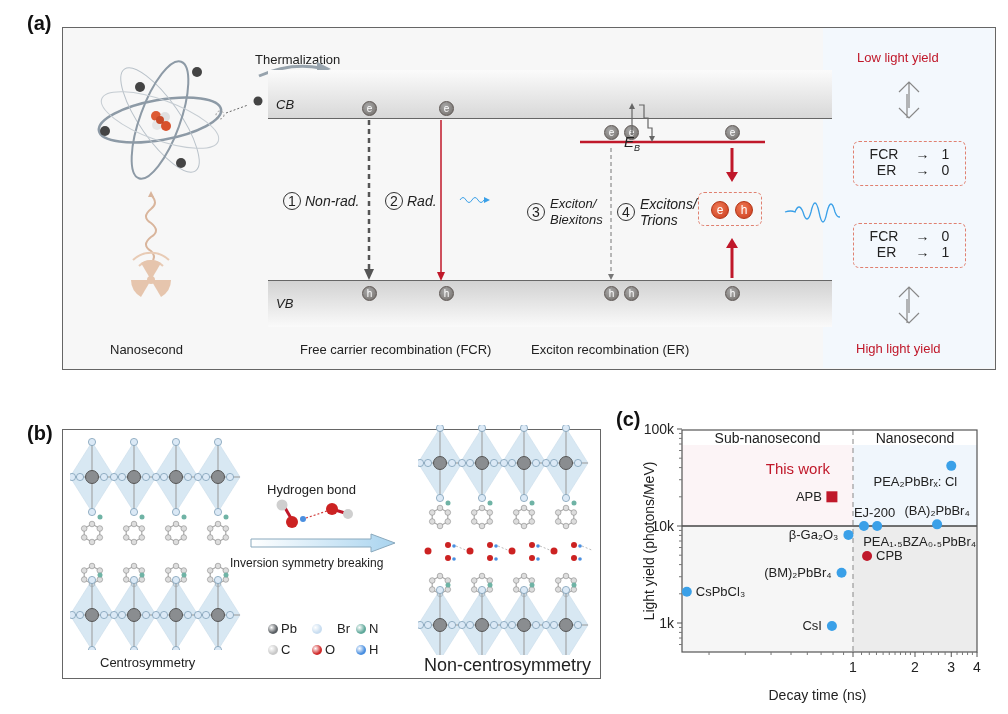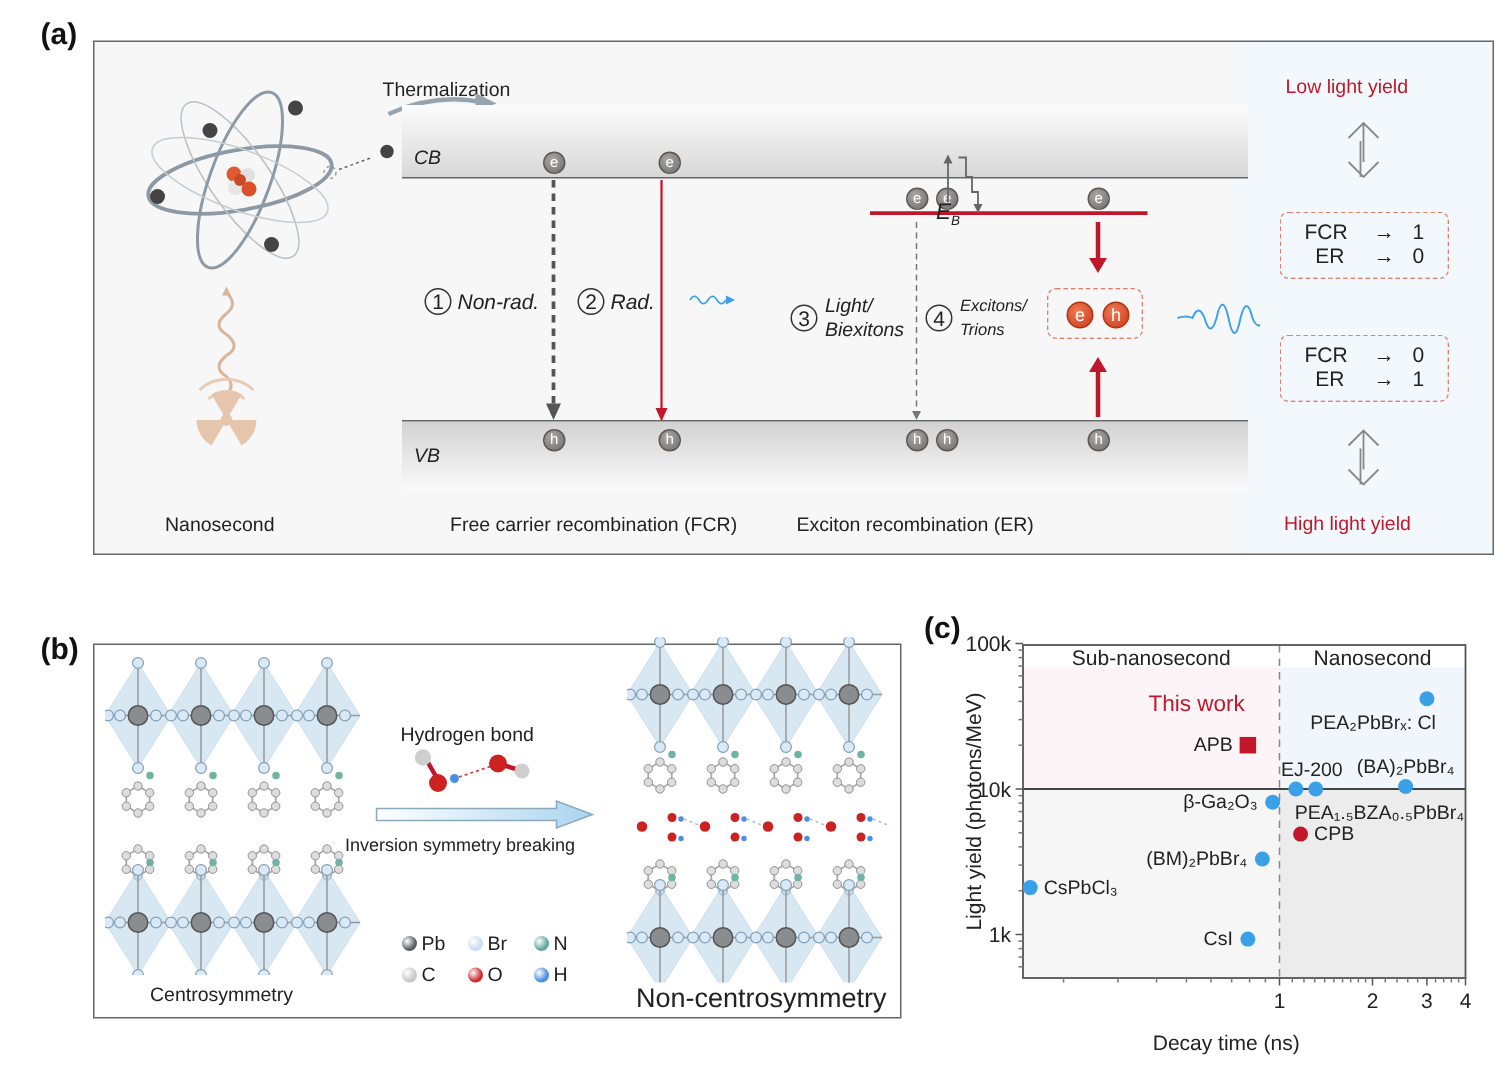--- a/index.html
+++ b/index.html
@@ -106,25 +106,25 @@
 <div class="abs txt it" style="left:580px;top:133px;font-size:15px;margin-left:44px;"><span>E</span><sub style="font-size:9px;">B</sub></div>
 
 <div class="abs dbox" style="left:698px;top:192px;width:64px;height:34px;"></div>
 <div class="abs carrier hot" style="left:711px;top:201px;">e</div>
 <div class="abs carrier hot" style="left:735px;top:201px;">h</div>
 
 <div class="abs txt it" style="left:283px;top:192px;font-size:14px;"><span class="circ">1</span><span>Non-rad.</span></div>
 <div class="abs txt it" style="left:385px;top:192px;font-size:14px;"><span class="circ">2</span><span>Rad.</span></div>
 <div class="abs txt it" style="left:527px;top:203px;font-size:14px;"><span class="circ">3</span></div>
 <div class="abs txt it" style="left:550px;top:196px;font-size:13px;line-height:16px;">
-    <div>Light/</div>
+    <div>Exciton/</div>
     <div>Biexitons</div>
   </div>
 <div class="abs txt it" style="left:617px;top:203px;font-size:14px;"><span class="circ">4</span></div>
-<div class="abs txt it" style="left:640px;top:196px;font-size:11px;line-height:16px;">
+<div class="abs txt it" style="left:640px;top:196px;font-size:14px;line-height:16px;">
     <div>Excitons/</div>
     <div>Trions</div>
   </div>
 
 <div class="abs txt" style="left:300px;top:342px;">Free carrier recombination (FCR)</div>
 <div class="abs txt" style="left:531px;top:342px;">Exciton recombination (ER)</div>
 
 <div class="abs txt red" style="left:857px;top:50px;">Low light yield</div>
 <div class="abs txt red" style="left:856px;top:341px;">High light yield</div>
 <svg class="abs" style="left:896px;top:80px;" width="26" height="42">
@@ -519,21 +519,21 @@
   <path d="M2 6 L122 6 L122 1 L146 10 L122 19 L122 14 L2 14 Z" fill="url(#ga)" stroke="#8aa9bd" stroke-width="1"></path>
 </svg>
 <div class="abs txt" style="left:230px;top:556px;font-size:12px;">Inversion symmetry breaking</div>
 
 <div class="abs" style="left:268px;top:621px;width:130px;">
   <div id="legend-grid" style="display:grid;grid-template-columns:44px 44px 44px;row-gap:6px;font-size:13px;">
       <div style="display: flex; align-items: center; gap: 3px;">
         <span style="display: inline-block; width: 10px; height: 10px; border-radius: 50%; background: radial-gradient(circle at 35% 35%, rgb(255, 255, 255), rgb(90, 95, 99) 60%);"></span>
         <span>Pb</span>
       </div>
-      <div style="display: flex; align-items: center; gap: 3px;">
+      <div style="display: flex; align-items: center; gap: 15px;">
         <span style="display: inline-block; width: 10px; height: 10px; border-radius: 50%; background: radial-gradient(circle at 35% 35%, rgb(255, 255, 255), rgb(200, 221, 240) 60%);"></span>
         <span>Br</span>
       </div>
       <div style="display: flex; align-items: center; gap: 3px;">
         <span style="display: inline-block; width: 10px; height: 10px; border-radius: 50%; background: radial-gradient(circle at 35% 35%, rgb(255, 255, 255), rgb(95, 168, 154) 60%);"></span>
         <span>N</span>
       </div>
       <div style="display: flex; align-items: center; gap: 3px;">
         <span style="display: inline-block; width: 10px; height: 10px; border-radius: 50%; background: radial-gradient(circle at 35% 35%, rgb(255, 255, 255), rgb(200, 200, 200) 60%);"></span>
         <span>C</span>

